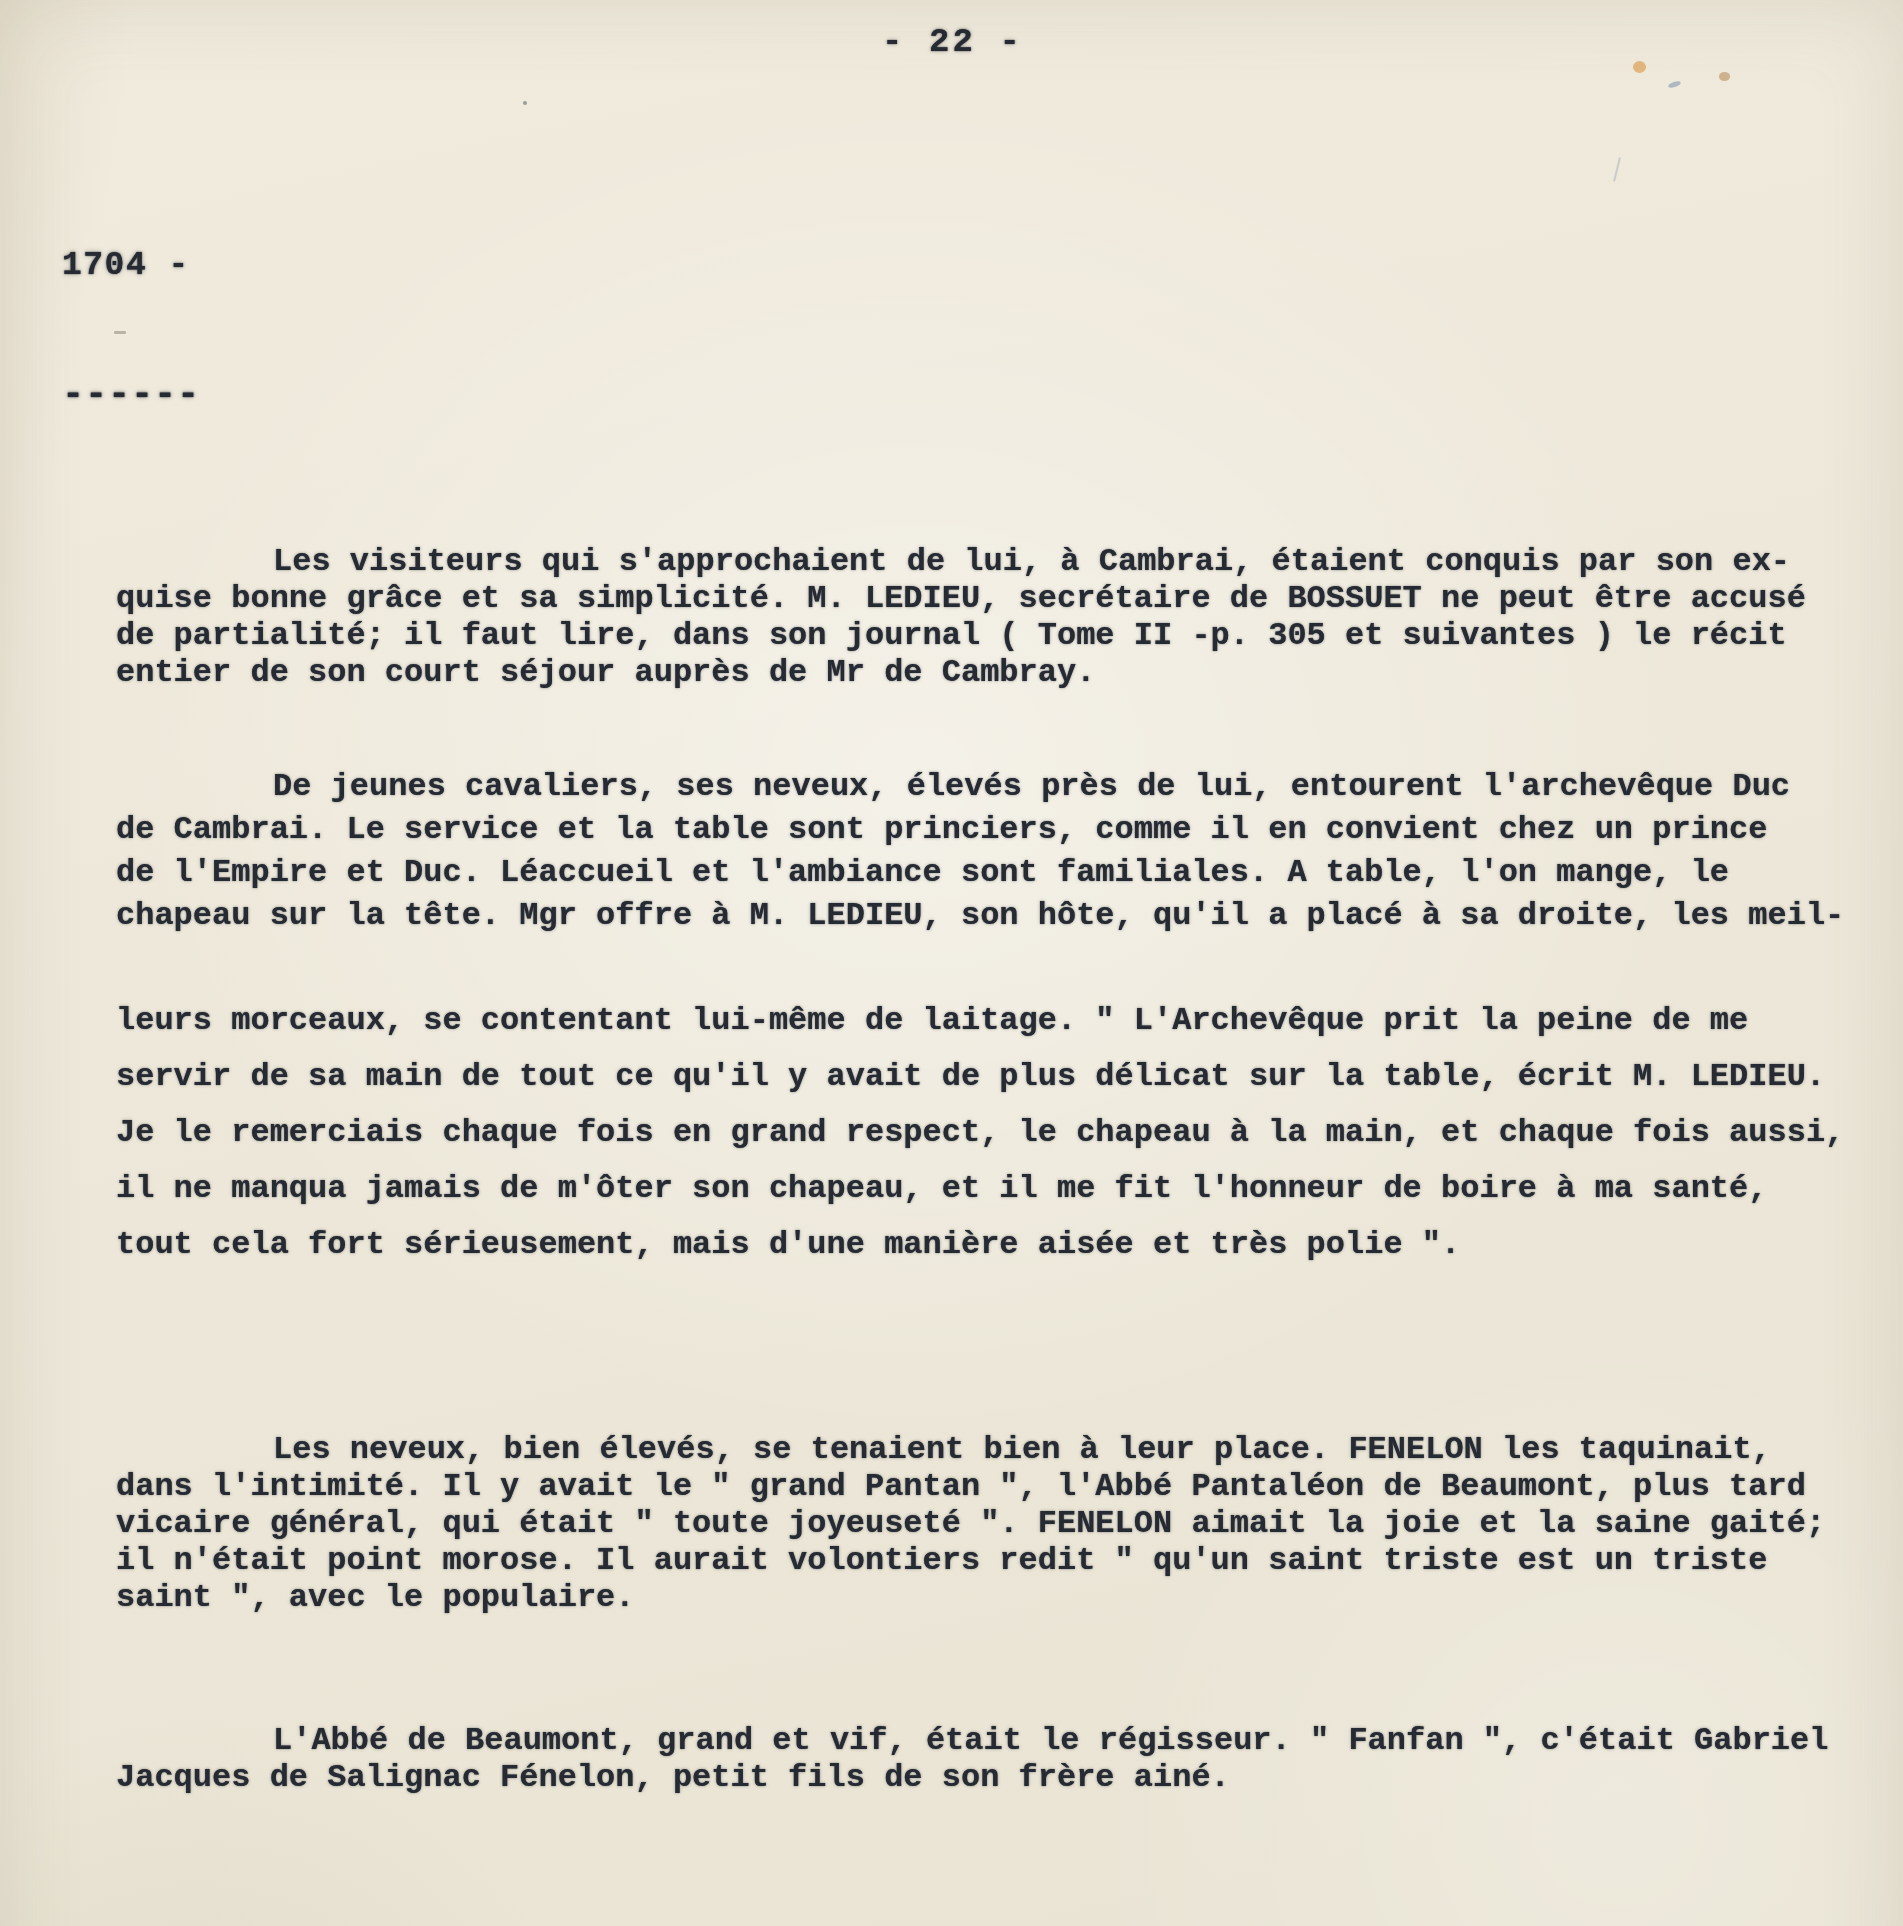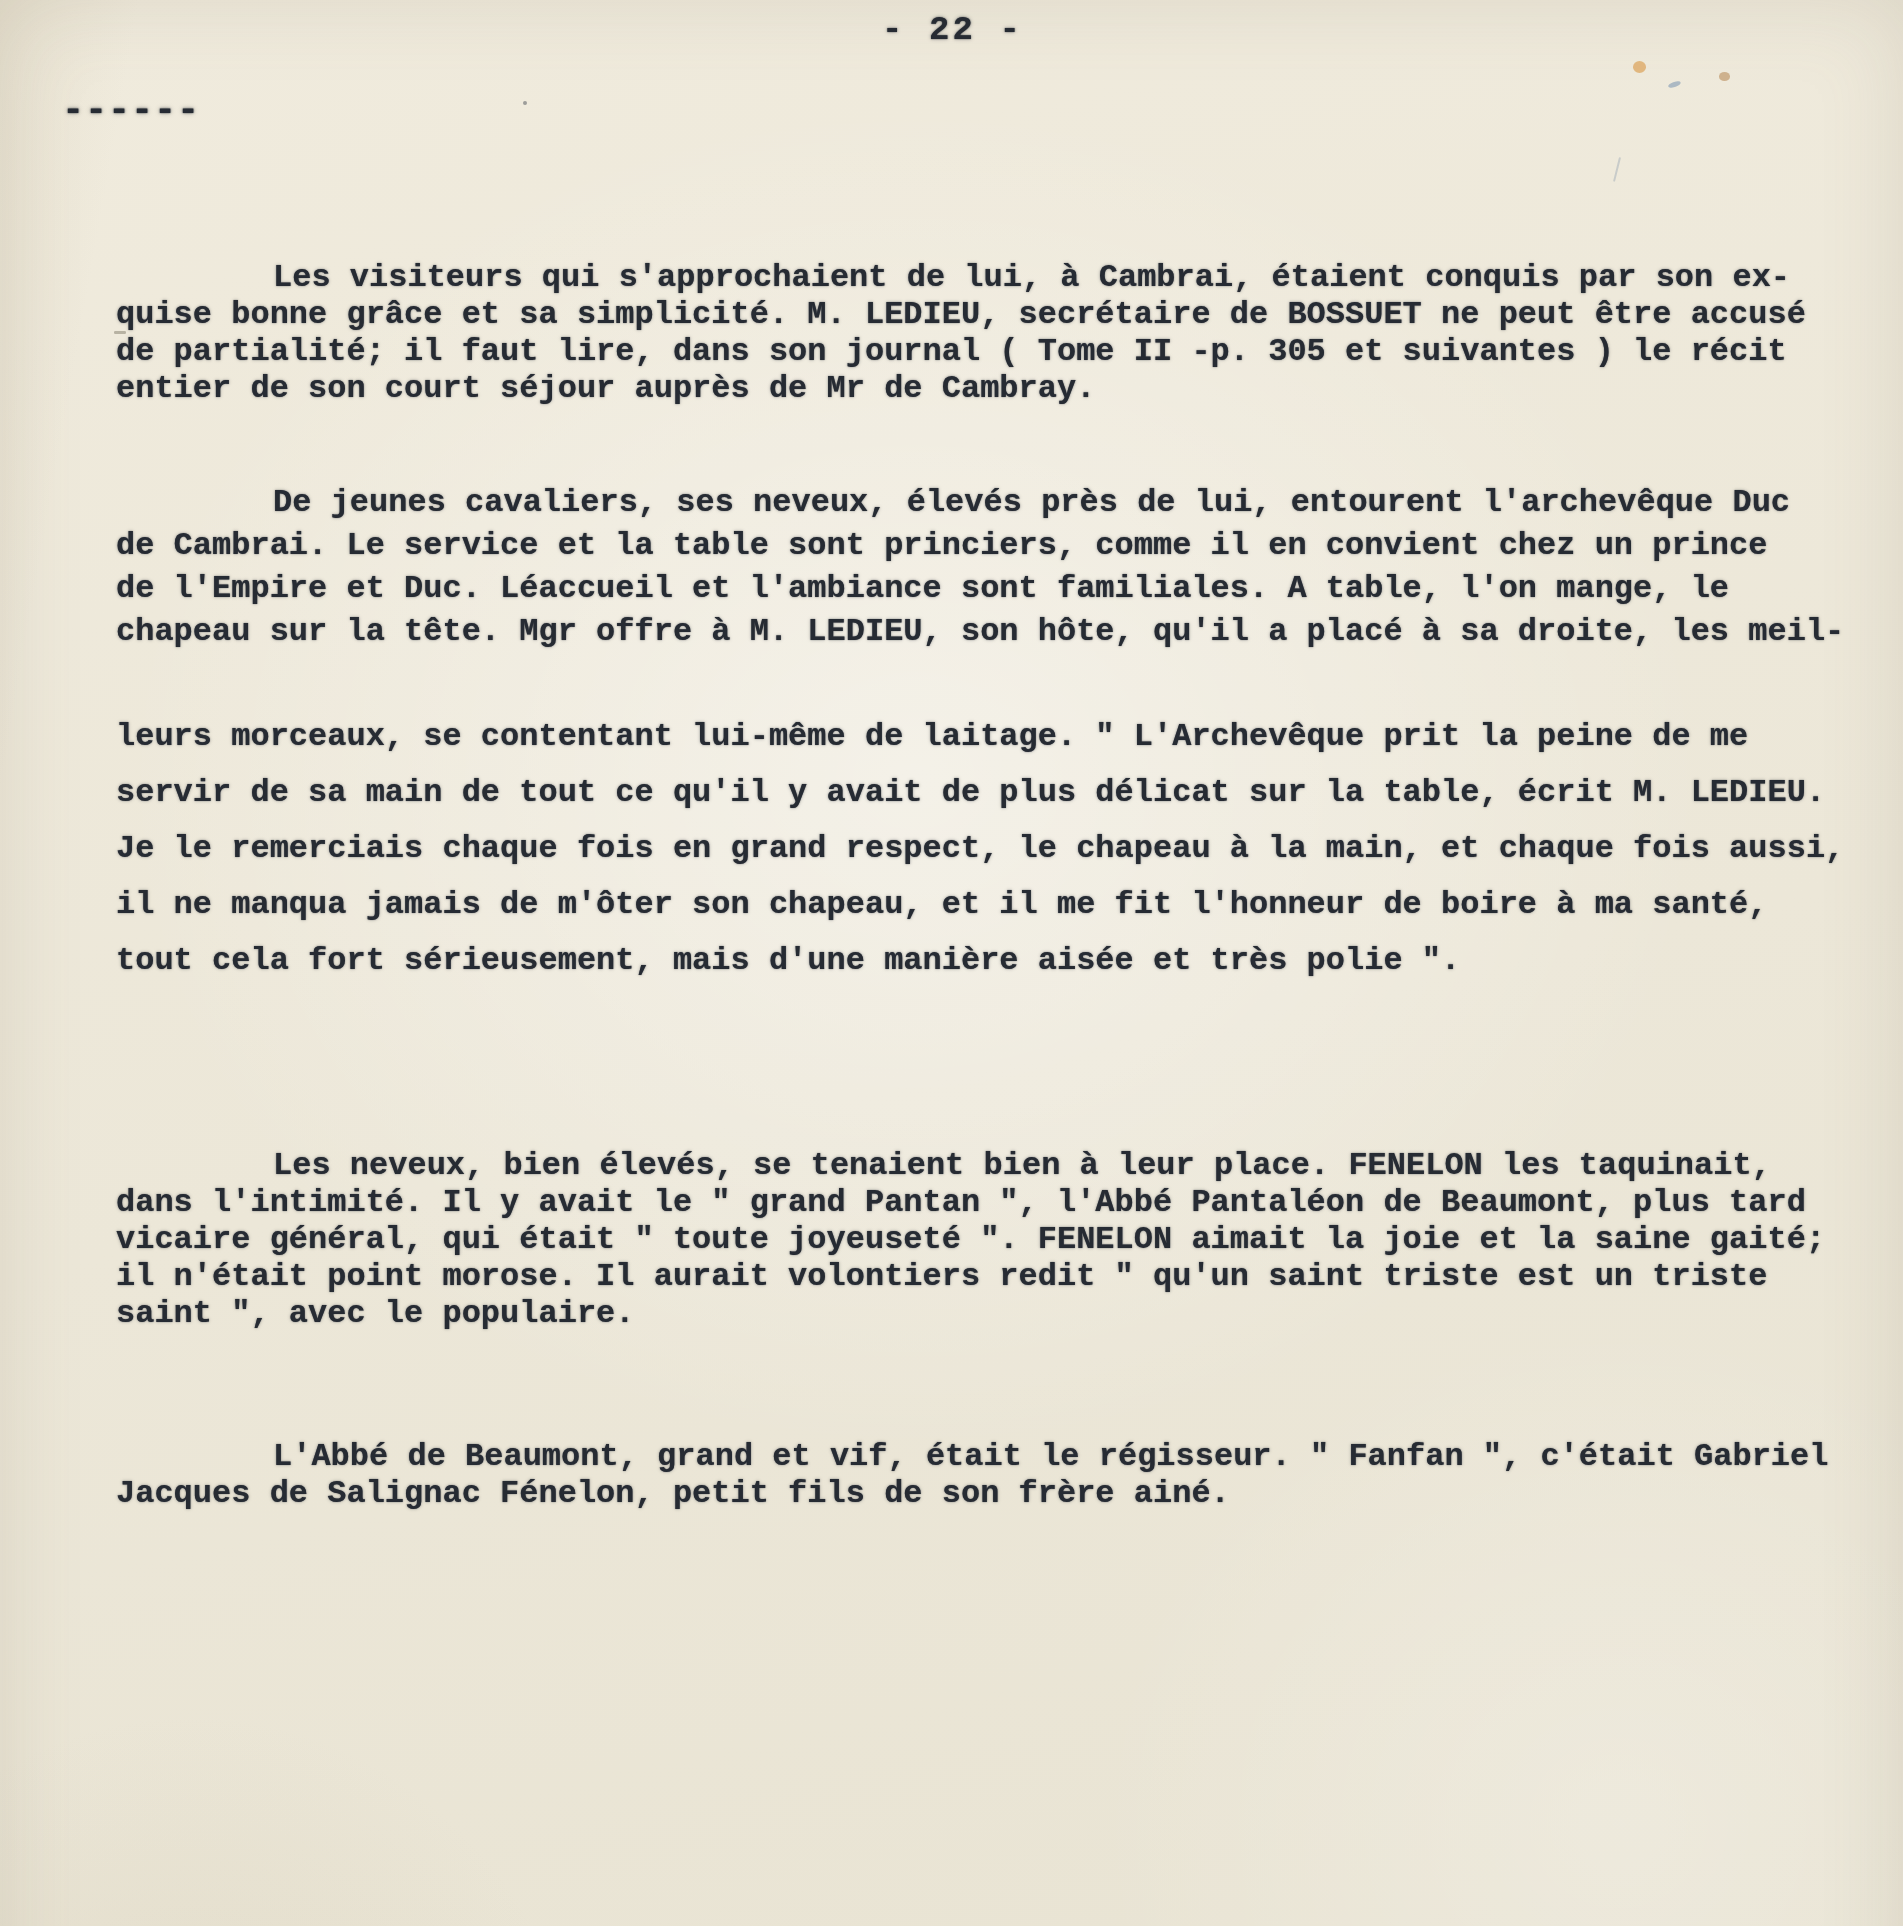--- a/index.html
+++ b/index.html
@@ -22,21 +22,21 @@
     color: #262b33;
   }
   .ink {
     font-weight: 700;
     color: #262b33;
     text-shadow: 0 0 1.2px rgba(38,43,52,0.70), 0 0 3.9px rgba(38,43,52,0.25);
     filter: blur(0.2px);
   }
   .page-number {
     position: absolute;
-    top: 12px; left: 882px;
+    top: 24px; left: 882px;
     font-size: 34px; line-height: 37px;
     letter-spacing: 3.1px;
     text-shadow: 0 0 1.5px rgba(30,35,44,0.85), 0 0 4.6px rgba(30,35,44,0.30);
   }
   .content {
     position: absolute;
     left: 62px; top: 0; width: 1811px;
     font-size: 32px; line-height: 37px;
     white-space: pre;
   }
@@ -75,20 +75,21 @@
   .speck-dash   { left: 114px;  top: 331px; width: 11.6px; height: 3.1px;  background: #8a8575; opacity: .55; border-radius: 1.2px; }
 </style>
 </head>
 <body>
 
 <div class="page">
 
   <div class="page-number ink">- 22 -</div>
 
   <div class="content ink">
+    <h2 class="hd h1-text">1704 -</h2>
     <div class="hd-dash h1-dash">------</div>
 
     <p class="para p1">Les visiteurs qui s'approchaient de lui, à Cambrai, étaient conquis par son ex-
 quise bonne grâce et sa simplicité. M. LEDIEU, secrétaire de BOSSUET ne peut être accusé
 de partialité; il faut lire, dans son journal ( Tome II -p. 305 et suivantes ) le récit
 entier de son court séjour auprès de Mr de Cambray.</p>
     <p class="para p2a">De jeunes cavaliers, ses neveux, élevés près de lui, entourent l'archevêque Duc
 de Cambrai. Le service et la table sont princiers, comme il en convient chez un prince
 de l'Empire et Duc. Léaccueil et l'ambiance sont familiales. A table, l'on mange, le
 chapeau sur la tête. Mgr offre à M. LEDIEU, son hôte, qu'il a placé à sa droite, les meil-</p>

